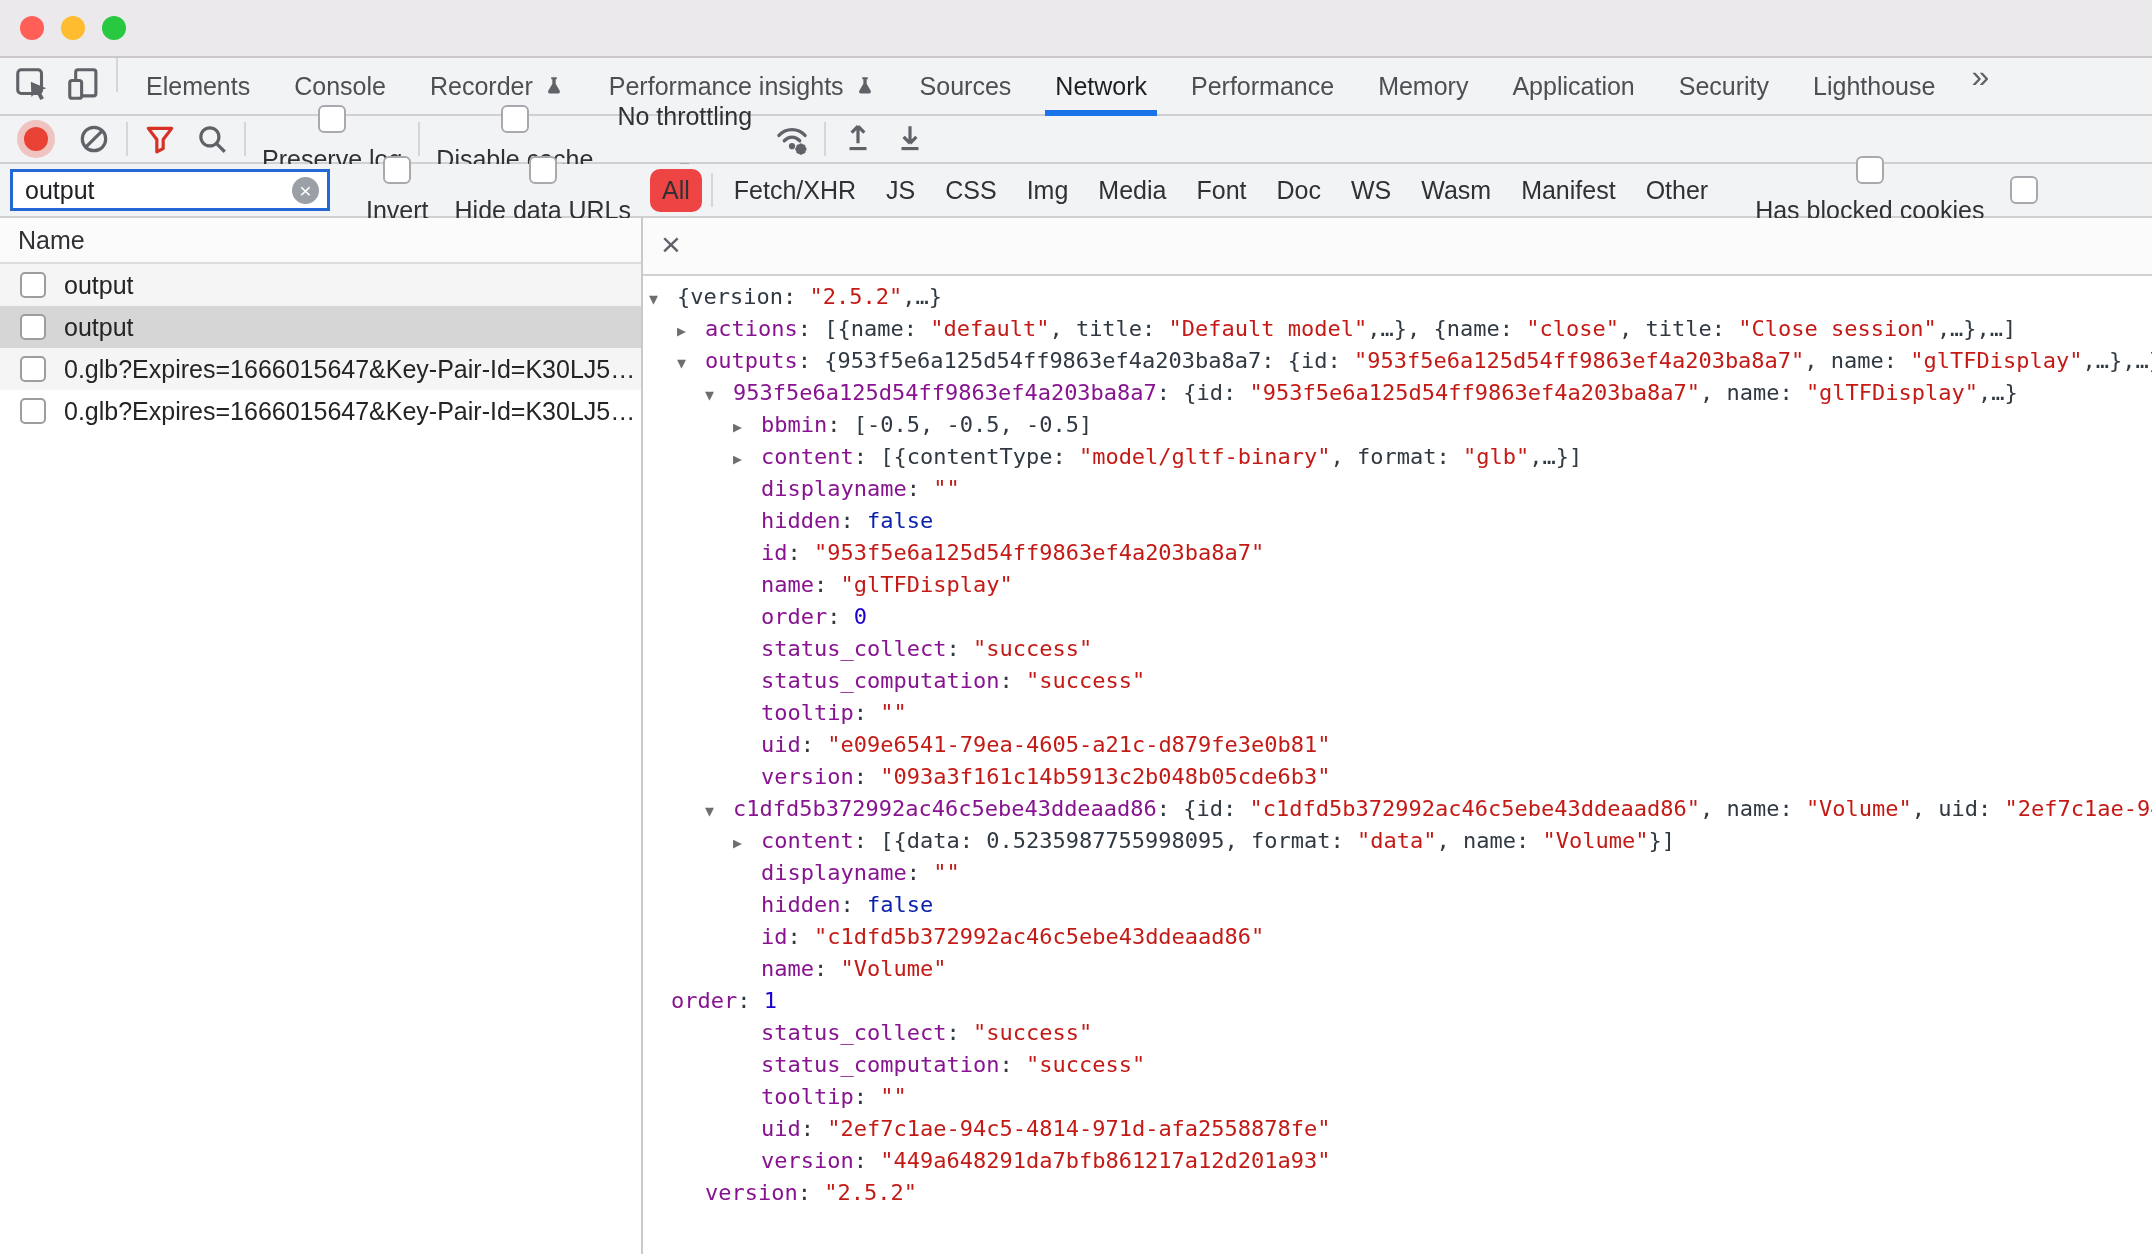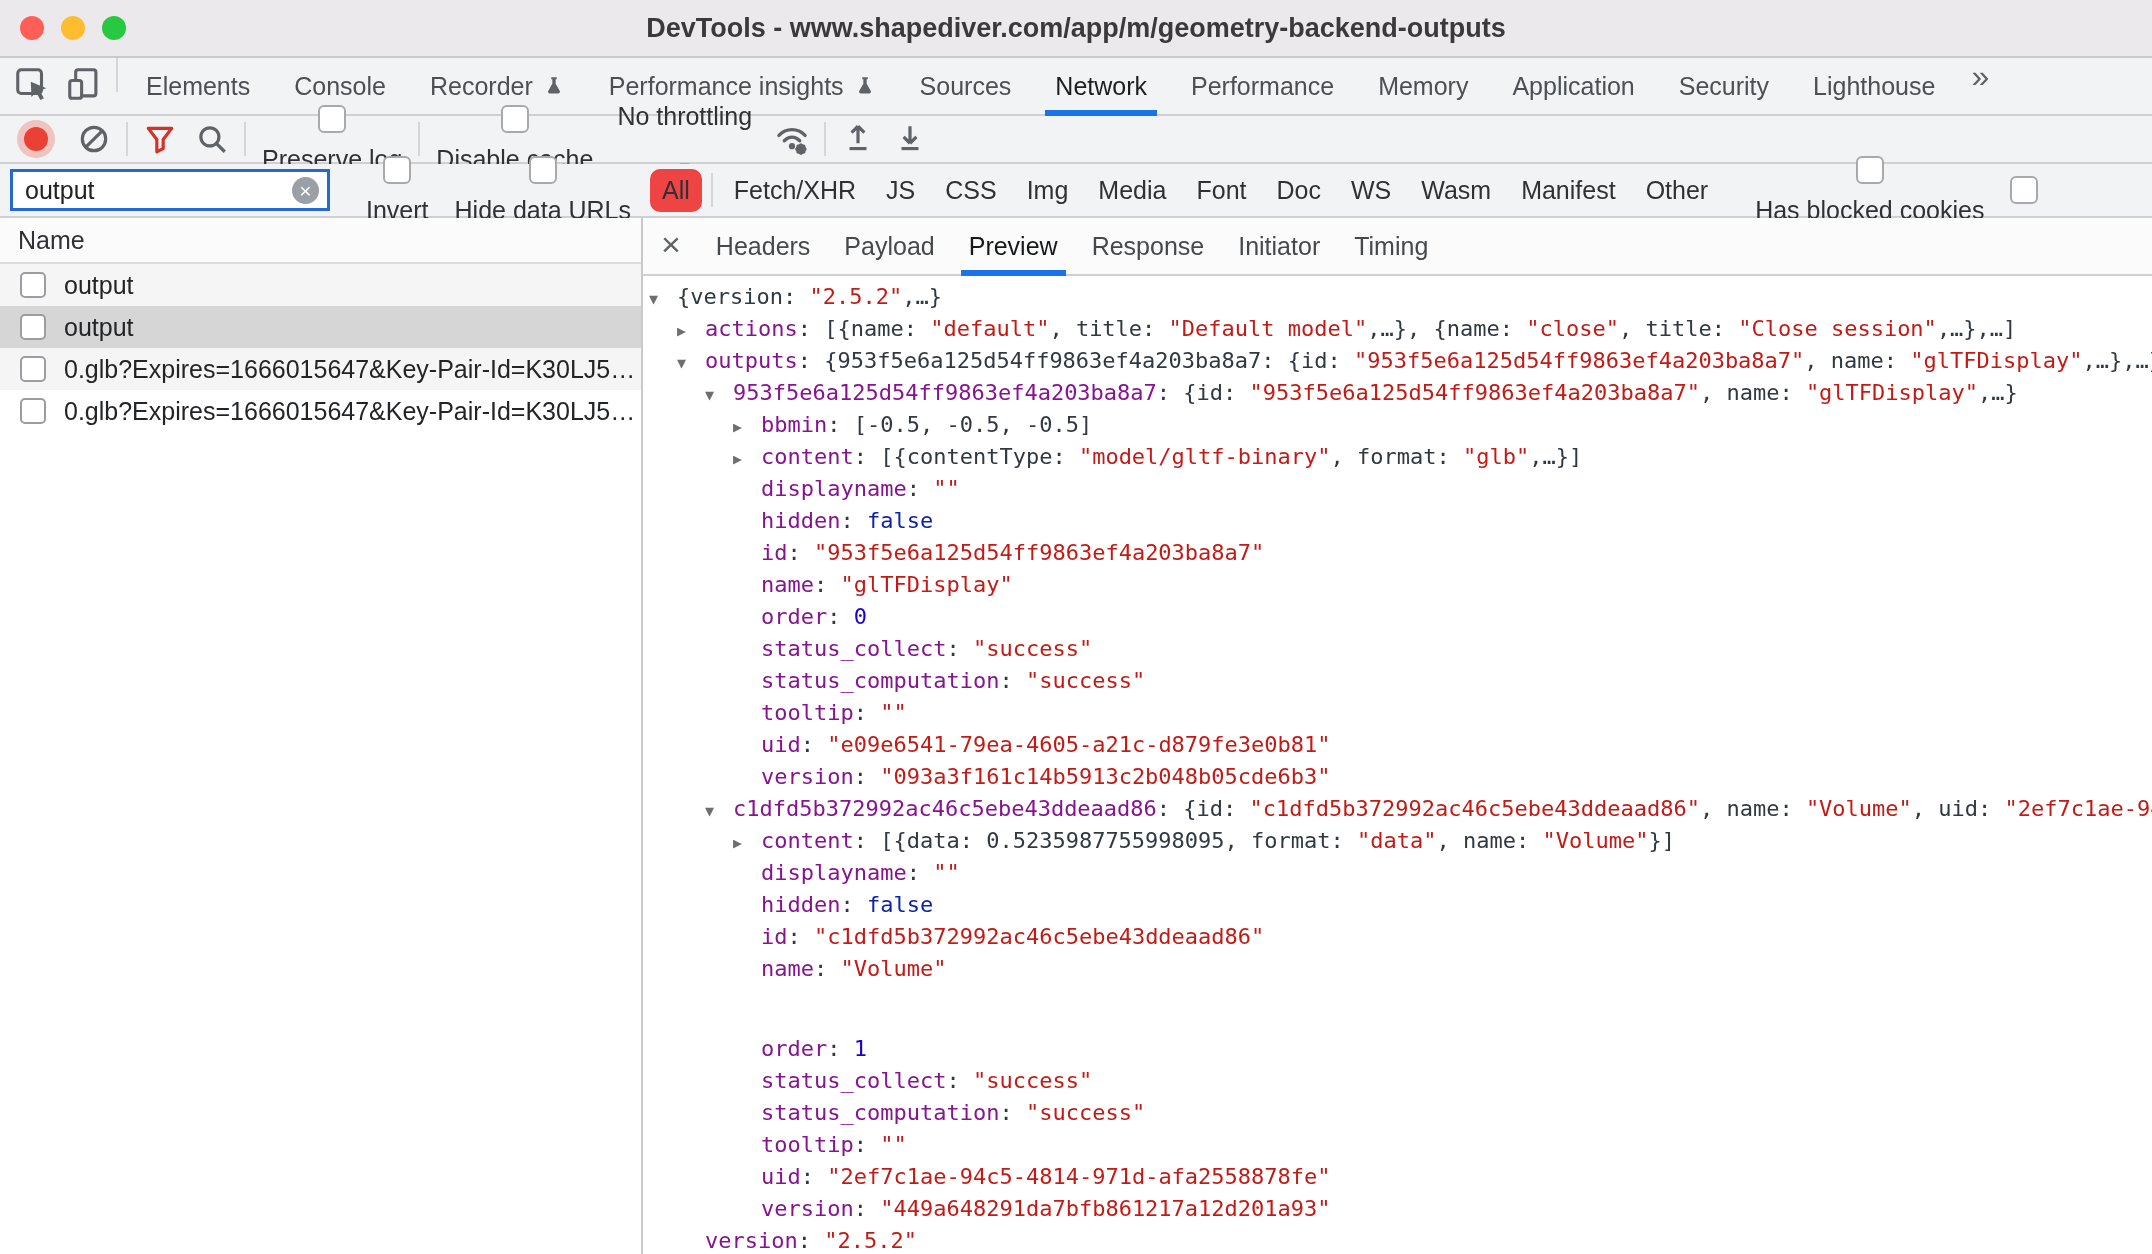--- a/index.html
+++ b/index.html
@@ -73,21 +73,20 @@
 <body>
 
 <div class="window">
 
   <div class="titlebar">
     <div class="lights">
       <span class="light" style="background:#ff5f57"></span>
       <span class="light" style="background:#febc2e"></span>
       <span class="light" style="background:#28c840"></span>
     </div>
-    <span class="title">DevTools - www.shapediver.com/app/m/geometry-backend-outputs</span>
   </div>
 
   <div class="tabbar">
     <span class="iconbtn">
       <svg width="38" height="38" viewBox="0 0 32 32">
           <rect x="4" y="4" width="20" height="20" rx="3" fill="none" stroke="#5f6368" stroke-width="2.6"></rect>
           <path d="M15 14 L28 19.5 L22.5 21.5 L26 28 L23 29.5 L19.6 23 L15.5 27 Z" fill="#5f6368"></path>
         </svg>
     </span>
     <span class="iconbtn">
@@ -264,28 +263,20 @@
           </div>
           <div class="req-row">
             <span class="req-cb"></span>
             <span class="req-label">0.glb?Expires=1666015647&amp;Key-Pair-Id=K30LJ5…</span>
           </div>
         </div>
     </div>
     <div class="right">
       <div class="detail-tabs">
         <span class="close-x">×</span>
-        <div style="display:flex;height:100%;" id="detail-tabs">
-            <div class="dtab">Headers</div>
-            <div class="dtab">Payload</div>
-            <div class="dtab active">Preview</div>
-            <div class="dtab">Response</div>
-            <div class="dtab">Initiator</div>
-            <div class="dtab">Timing</div>
-          </div>
       </div>
       <div class="tree" id="json-tree">
           <div class="tree-line" style="padding-left: 6px;"><span class="arrow">▼</span><span class="seg-d">{version: </span><span class="seg-s">"2.5.2"</span><span class="seg-d">,…}</span></div>
           <div class="tree-line" style="padding-left: 34px;"><span class="arrow">▶</span><span class="seg-k">actions</span><span class="seg-d">: [{name: </span><span class="seg-s">"default"</span><span class="seg-d">, title: </span><span class="seg-s">"Default model"</span><span class="seg-d">,…}, {name: </span><span class="seg-s">"close"</span><span class="seg-d">, title: </span><span class="seg-s">"Close session"</span><span class="seg-d">,…},…]</span></div>
           <div class="tree-line" style="padding-left: 34px;"><span class="arrow">▼</span><span class="seg-k">outputs</span><span class="seg-d">: {953f5e6a125d54ff9863ef4a203ba8a7: {id: </span><span class="seg-s">"953f5e6a125d54ff9863ef4a203ba8a7"</span><span class="seg-d">, name: </span><span class="seg-s">"glTFDisplay"</span><span class="seg-d">,…},…}</span></div>
           <div class="tree-line" style="padding-left: 62px;"><span class="arrow">▼</span><span class="seg-k">953f5e6a125d54ff9863ef4a203ba8a7</span><span class="seg-d">: {id: </span><span class="seg-s">"953f5e6a125d54ff9863ef4a203ba8a7"</span><span class="seg-d">, name: </span><span class="seg-s">"glTFDisplay"</span><span class="seg-d">,…}</span></div>
           <div class="tree-line" style="padding-left: 90px;"><span class="arrow">▶</span><span class="seg-k">bbmin</span><span class="seg-d">: [-0.5, -0.5, -0.5]</span></div>
           <div class="tree-line" style="padding-left: 90px;"><span class="arrow">▶</span><span class="seg-k">content</span><span class="seg-d">: [{contentType: </span><span class="seg-s">"model/gltf-binary"</span><span class="seg-d">, format: </span><span class="seg-s">"glb"</span><span class="seg-d">,…}]</span></div>
           <div class="tree-line" style="padding-left: 90px;"><span class="arrow"></span><span class="seg-k">displayname</span><span class="seg-d">: </span><span class="seg-s">""</span></div>
           <div class="tree-line" style="padding-left: 90px;"><span class="arrow"></span><span class="seg-k">hidden</span><span class="seg-d">: </span><span class="seg-b">false</span></div>
@@ -296,21 +287,21 @@
           <div class="tree-line" style="padding-left: 90px;"><span class="arrow"></span><span class="seg-k">status_computation</span><span class="seg-d">: </span><span class="seg-s">"success"</span></div>
           <div class="tree-line" style="padding-left: 90px;"><span class="arrow"></span><span class="seg-k">tooltip</span><span class="seg-d">: </span><span class="seg-s">""</span></div>
           <div class="tree-line" style="padding-left: 90px;"><span class="arrow"></span><span class="seg-k">uid</span><span class="seg-d">: </span><span class="seg-s">"e09e6541-79ea-4605-a21c-d879fe3e0b81"</span></div>
           <div class="tree-line" style="padding-left: 90px;"><span class="arrow"></span><span class="seg-k">version</span><span class="seg-d">: </span><span class="seg-s">"093a3f161c14b5913c2b048b05cde6b3"</span></div>
           <div class="tree-line" style="padding-left: 62px;"><span class="arrow">▼</span><span class="seg-k">c1dfd5b372992ac46c5ebe43ddeaad86</span><span class="seg-d">: {id: </span><span class="seg-s">"c1dfd5b372992ac46c5ebe43ddeaad86"</span><span class="seg-d">, name: </span><span class="seg-s">"Volume"</span><span class="seg-d">, uid: </span><span class="seg-s">"2ef7c1ae-94c</span></div>
           <div class="tree-line" style="padding-left: 90px;"><span class="arrow">▶</span><span class="seg-k">content</span><span class="seg-d">: [{data: 0.5235987755998095, format: </span><span class="seg-s">"data"</span><span class="seg-d">, name: </span><span class="seg-s">"Volume"</span><span class="seg-d">}]</span></div>
           <div class="tree-line" style="padding-left: 90px;"><span class="arrow"></span><span class="seg-k">displayname</span><span class="seg-d">: </span><span class="seg-s">""</span></div>
           <div class="tree-line" style="padding-left: 90px;"><span class="arrow"></span><span class="seg-k">hidden</span><span class="seg-d">: </span><span class="seg-b">false</span></div>
           <div class="tree-line" style="padding-left: 90px;"><span class="arrow"></span><span class="seg-k">id</span><span class="seg-d">: </span><span class="seg-s">"c1dfd5b372992ac46c5ebe43ddeaad86"</span></div>
           <div class="tree-line" style="padding-left: 90px;"><span class="arrow"></span><span class="seg-k">name</span><span class="seg-d">: </span><span class="seg-s">"Volume"</span></div>
-          <div class="tree-line" style="padding-left: 90px; margin-top: 48px;"><span class="arrow"></span><span class="seg-k">order</span><span class="seg-d">: </span><span class="seg-n">1</span></div>
+          <div class="tree-line" style=""><span class="arrow"></span><span class="seg-k">order</span><span class="seg-d">: </span><span class="seg-n">1</span></div>
           <div class="tree-line" style="padding-left: 90px;"><span class="arrow"></span><span class="seg-k">status_collect</span><span class="seg-d">: </span><span class="seg-s">"success"</span></div>
           <div class="tree-line" style="padding-left: 90px;"><span class="arrow"></span><span class="seg-k">status_computation</span><span class="seg-d">: </span><span class="seg-s">"success"</span></div>
           <div class="tree-line" style="padding-left: 90px;"><span class="arrow"></span><span class="seg-k">tooltip</span><span class="seg-d">: </span><span class="seg-s">""</span></div>
           <div class="tree-line" style="padding-left: 90px;"><span class="arrow"></span><span class="seg-k">uid</span><span class="seg-d">: </span><span class="seg-s">"2ef7c1ae-94c5-4814-971d-afa2558878fe"</span></div>
           <div class="tree-line" style="padding-left: 90px;"><span class="arrow"></span><span class="seg-k">version</span><span class="seg-d">: </span><span class="seg-s">"449a648291da7bfb861217a12d201a93"</span></div>
           <div class="tree-line" style="padding-left: 34px;"><span class="arrow"></span><span class="seg-k">version</span><span class="seg-d">: </span><span class="seg-s">"2.5.2"</span></div>
         </div>
     </div>
   </div>
 

